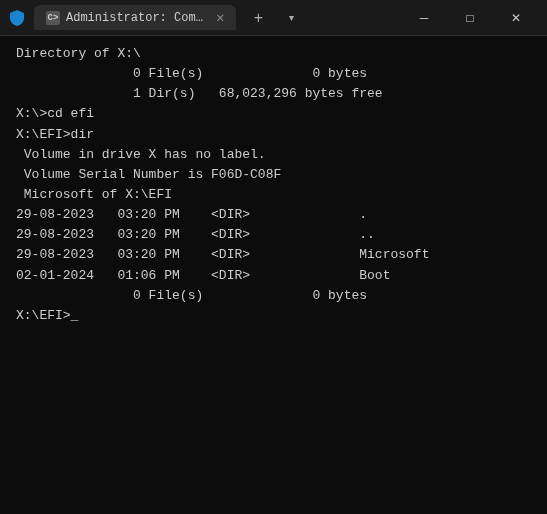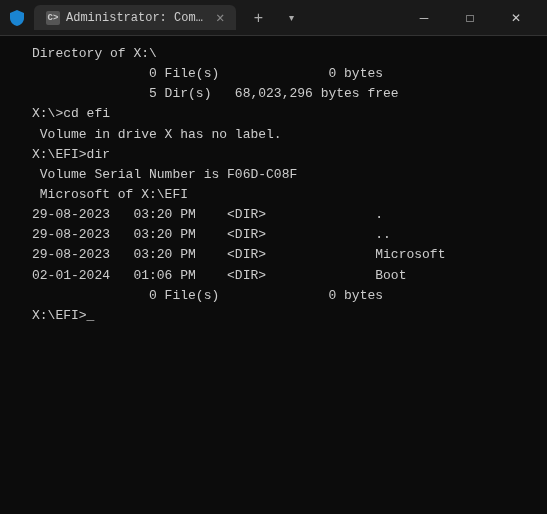--- a/index.html
+++ b/index.html
@@ -101,21 +101,21 @@
       color: #ccc;
       font-size: 12px;
       cursor: pointer;
       display: flex;
       align-items: center;
       justify-content: center;
     }
 
     
     .terminal {
-      padding: 8px 32px;
+      padding: 8px 16px;
       line-height: 1.55;
       color: #cccccc;
       background: #0c0c0c;
       height: calc(514px - 36px);
       overflow: hidden;
     }
     .line {
       white-space: pre;
       display: block;
     }
@@ -148,26 +148,26 @@
     <button class="win-btn">□</button>
     <button class="win-btn close">✕</button>
   </div>
 </div>
 
 <div class="terminal" id="terminal-container">
 <span class="line"></span>
     <span class="line">Directory of X:\</span>
     <span class="line"></span>
     <span class="line">               0 File(s)              0 bytes</span>
-    <span class="line">               5 Dir(s)   68,023,296 bytes free</span>
+    <span class="line">               1 Dir(s)   68,023,296 bytes free</span>
     <span class="line"></span>
     <span class="line">X:\&gt;cd efi</span>
     <span class="line"></span>
+    <span class="line">X:\EFI&gt;dir</span>
     <span class="line"> Volume in drive X has no label.</span>
-    <span class="line">X:\EFI&gt;dir</span>
     <span class="line"> Volume Serial Number is F06D-C08F</span>
     <span class="line"></span>
     <span class="line"> Microsoft of X:\EFI</span>
     <span class="line"></span>
     <span class="line">29-08-2023   03:20 PM    &lt;DIR&gt;              .</span>
     <span class="line">29-08-2023   03:20 PM    &lt;DIR&gt;              ..</span>
     <span class="line">29-08-2023   03:20 PM    &lt;DIR&gt;              Microsoft</span>
     <span class="line">02-01-2024   01:06 PM    &lt;DIR&gt;              Boot</span>
     <span class="line">               0 File(s)              0 bytes</span>
     <span class="line"></span>

